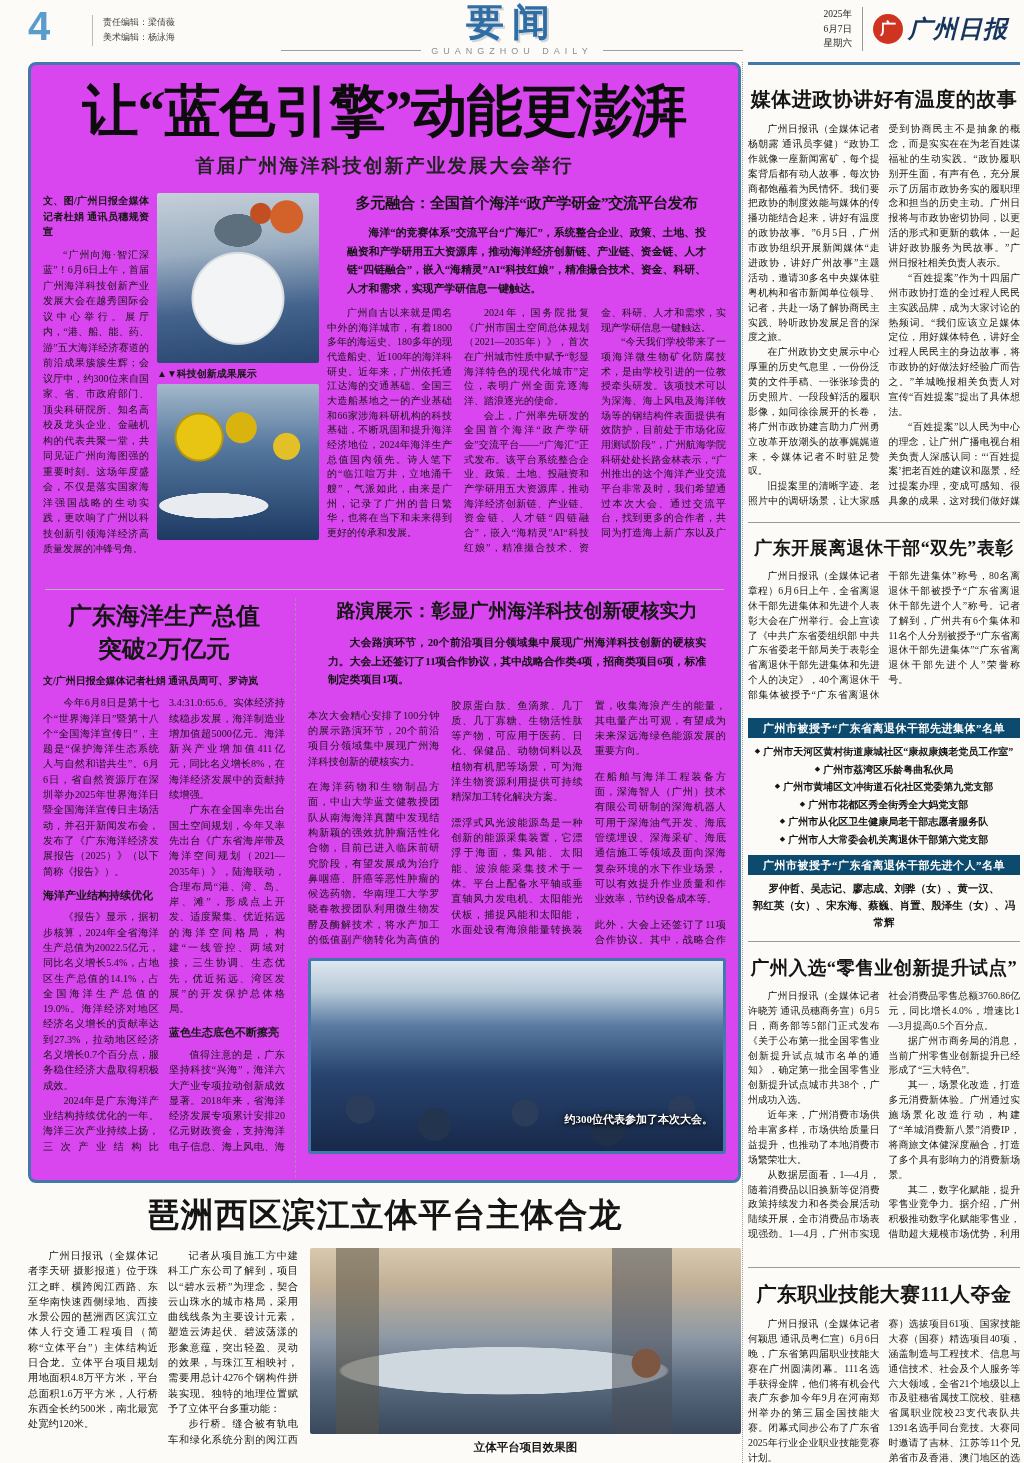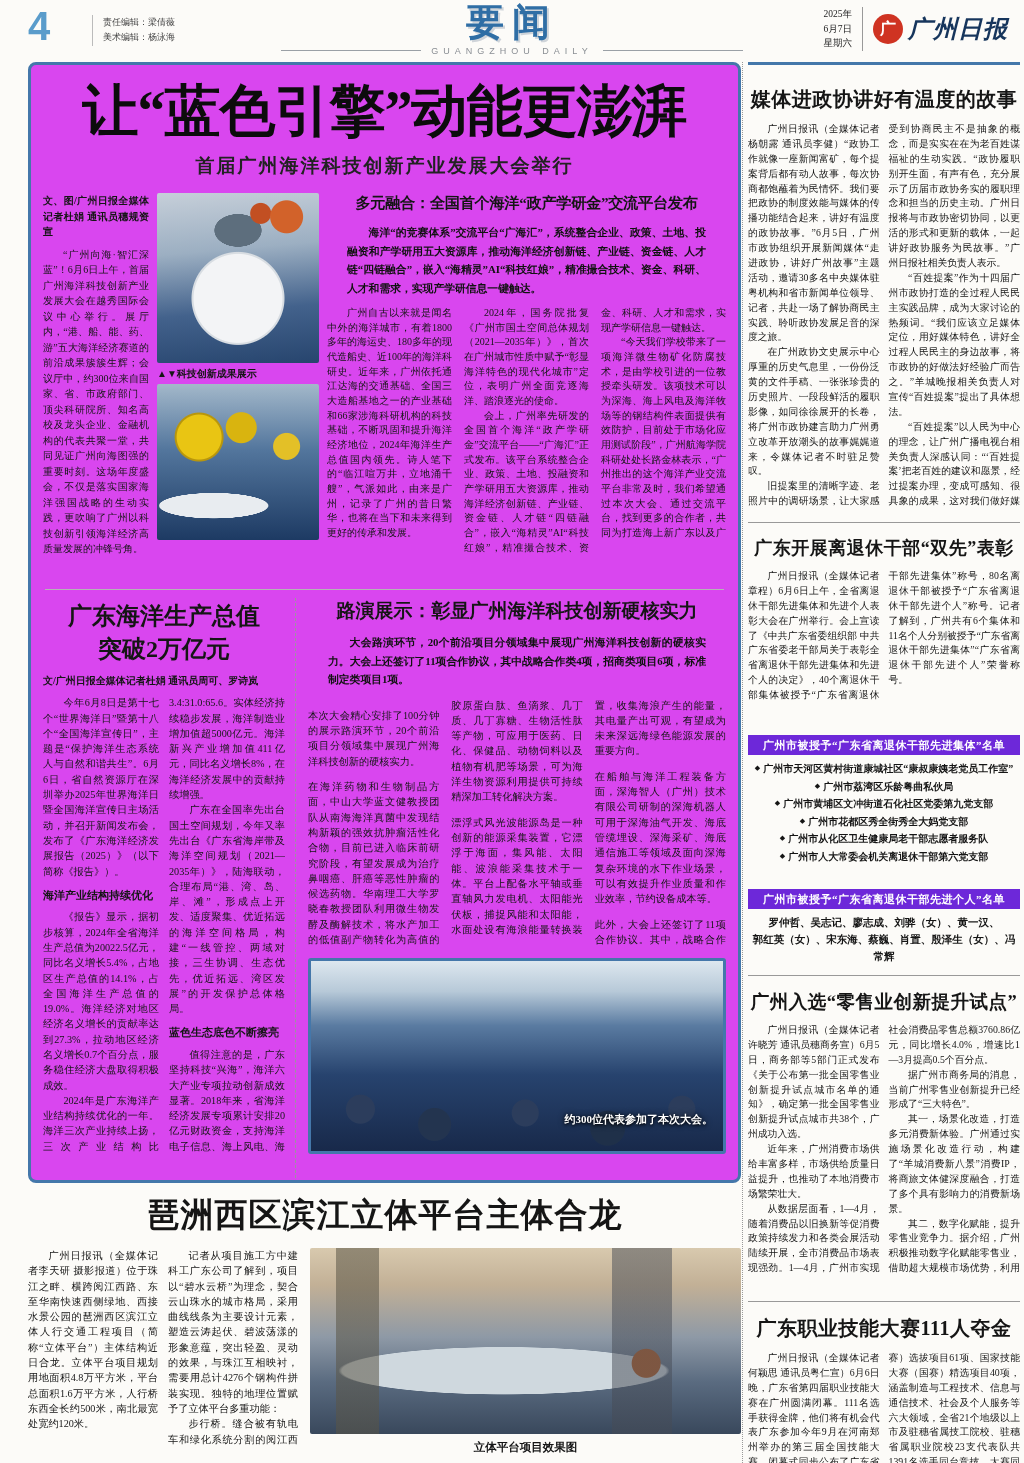--- a/index.html
+++ b/index.html
@@ -110,22 +110,22 @@
   .h-media { font-size:20px; }
   .h-awards { font-size:18px; letter-spacing:-0.5px; }
   .h-retail { font-size:18.5px; letter-spacing:-0.5px; }
   .h-skills { font-size:20px; }
   .rail-cols { column-count:2; column-gap:9px; font-size:9.8px; line-height:1.52; text-align:justify; overflow:hidden; }
   .media-body  { height:390px; }
   .awards-body { height:142px; }
   .retail-body { height:268px; }
   .skills-body { height:212px; }
   .rail-hr { border-top:1px solid #999; margin:10px 0 2px; }
-  .banner { background:#6d28d9; color:#fff; font-size:11px; font-weight:bold; text-align:center;
-            line-height:20px; height:20px; margin:24px 0 5px; letter-spacing:0.5px; }
+  .banner { background:#0c4a6e; color:#fff; font-size:11px; font-weight:bold; text-align:center;
+            line-height:20px; height:20px; margin:7px 0 5px; letter-spacing:0.5px; }
   .award-item { font-size:10px; font-weight:bold; text-align:center; line-height:16.5px; white-space:nowrap; }
   .award-item .bullet { font-size:7px; vertical-align:2px; margin-right:3px; }
   .names { font-size:10.5px; font-weight:bold; text-align:center; line-height:17px; }
 </style>
 </head>
 <body>
 
 <div class="page">
 
   <header class="hdr">

